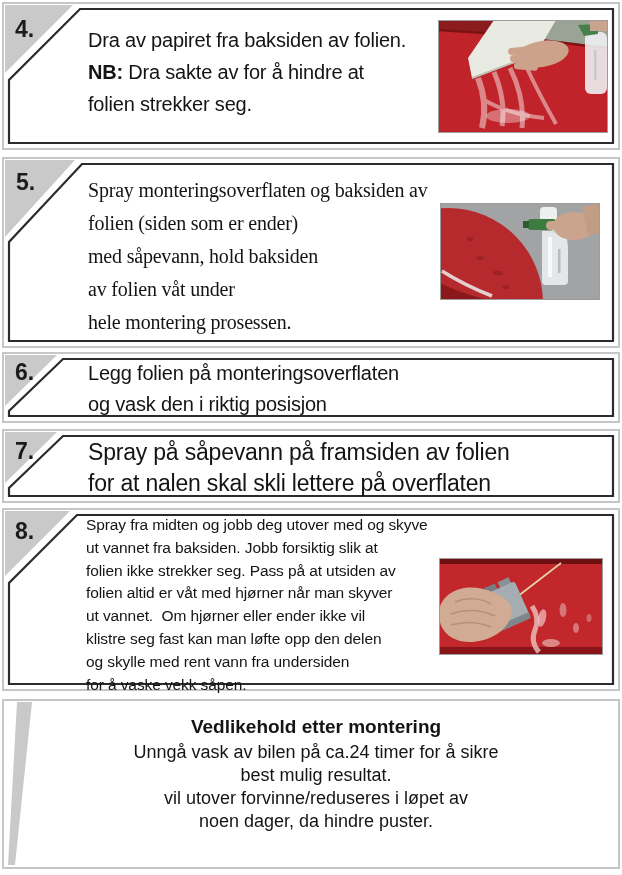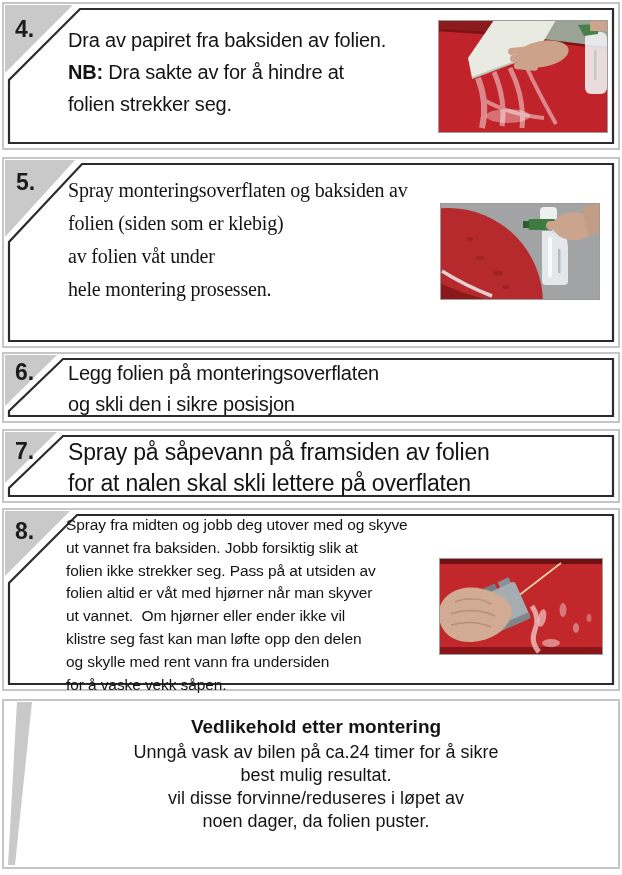--- a/index.html
+++ b/index.html
@@ -1,20 +1,20 @@
 <!DOCTYPE html>
 <html><head>
 <meta charset="utf-8">
 <style>
   html,body{margin:0;padding:0;background:#ffffff;}
   body{width:622px;height:875px;position:relative;font-family:"Liberation Sans",sans-serif;color:#141414;overflow:hidden;}
   .step{position:absolute;left:2px;width:618px;}
   .frame{position:absolute;left:0;top:0;}
   .num{position:absolute;font-size:23px;font-weight:bold;color:#1b1b1b;z-index:3;}
-  .lines{position:absolute;z-index:2;letter-spacing:-0.2px;}
+  .lines{position:absolute;z-index:2;letter-spacing:-0.2px;margin-left:20px;}
   .ln{white-space:pre;}
   .ln b{font-weight:bold;}
   .photo{position:absolute;z-index:2;}
   .small .lines{letter-spacing:-0.1px;}
   .maint-text{position:absolute;left:40px;right:30px;text-align:center;z-index:2;}
   .maint-title{font-size:19px;font-weight:bold;line-height:25px;margin-bottom:2px;}
   .maint-ln{font-size:18px;line-height:23px;white-space:pre;}
 </style>
 </head>
 <body>
@@ -62,21 +62,22 @@
 
 <section class="step" style="top:157px;height:191px;">
   <svg class="frame" width="618" height="191" viewBox="0 0 618 191">
     <rect x="1" y="1" width="616" height="189" fill="#ffffff" stroke="#c6c6c6" stroke-width="2"></rect>
     <polygon points="80,7 611,7 611,184 7,184 7,85" fill="#ffffff" stroke="#2b2b2b" stroke-width="2.2"></polygon>
     <polygon points="3,3 73,3 3,80" fill="#c9c9c9"></polygon>
   </svg>
   <span class="num" style="left:14px;top:12px;">5.</span>
   <div class="lines" style="left:66px;top:17px;font-size:20px;line-height:33px;font-family:Liberation Serif, serif;">
     <div class="ln"><span>Spray monteringsoverflaten og baksiden av</span></div>
-    <div class="ln"><span>folien (siden som er klebig)</span></div>
+    <div class="ln"><span>folien (siden som er ender)</span></div>
+    <div class="ln"><span>med såpevann, hold baksiden</span></div>
     <div class="ln"><span>av folien våt under</span></div>
     <div class="ln"><span>hele montering prosessen.</span></div>
   </div>
   <svg class="photo" style="left:438px;top:46px;" width="160" height="97" viewBox="0 0 160 97">
     <rect width="160" height="97" fill="#a1a3a5"></rect>
     <circle cx="8" cy="100" r="95" fill="#b62a2e"></circle>
     <path d="M0,80 Q20,90 48,97 L0,97 Z" fill="#7c1316" opacity="0.75"></path>
     <path d="M2,68 Q24,82 52,93" stroke="#e9e3e1" stroke-width="3.5" fill="none" opacity="0.9"></path>
     <g fill="#8e1d20" opacity="0.6">
       <ellipse cx="40" cy="55" rx="4" ry="2"></ellipse>
@@ -100,21 +101,21 @@
 
 <section class="step" style="top:352px;height:71px;">
   <svg class="frame" width="618" height="71" viewBox="0 0 618 71">
     <rect x="1" y="1" width="616" height="69" fill="#ffffff" stroke="#c6c6c6" stroke-width="2"></rect>
     <polygon points="61,7 611,7 611,64 7,64 7,59" fill="#ffffff" stroke="#2b2b2b" stroke-width="2.2"></polygon>
     <polygon points="3,3 55,3 3,54" fill="#c9c9c9"></polygon>
   </svg>
   <span class="num" style="left:13px;top:7px;">6.</span>
   <div class="lines" style="left:66px;top:6px;font-size:20px;line-height:31px;">
     <div class="ln"><span>Legg folien på monteringsoverflaten</span></div>
-    <div class="ln"><span>og skli den i sikre posisjon</span></div>
+    <div class="ln"><span>og vask den i riktig posisjon</span></div>
   </div>
 </section>
 
 <section class="step" style="top:429px;height:74px;">
   <svg class="frame" width="618" height="74" viewBox="0 0 618 74">
     <rect x="1" y="1" width="616" height="72" fill="#ffffff" stroke="#c6c6c6" stroke-width="2"></rect>
     <polygon points="61,7 611,7 611,67 7,67 7,59" fill="#ffffff" stroke="#2b2b2b" stroke-width="2.2"></polygon>
     <polygon points="3,3 55,3 3,54" fill="#c9c9c9"></polygon>
   </svg>
   <span class="num" style="left:13px;top:9px;">7.</span>
@@ -173,16 +174,16 @@
 
 <section class="step" style="top:699px;height:144px;">
   <svg class="frame" width="618" height="170" viewBox="0 0 618 170">
     <rect x="1" y="1" width="616" height="168" fill="#ffffff" stroke="#c6c6c6" stroke-width="2"></rect>
     <polygon points="15,3 30,3 13,166 6,166" fill="#c9c9c9"></polygon>
   </svg>
   <div class="maint-text" style="top:15px;">
     <div class="maint-title">Vedlikehold etter montering</div>
     <div class="maint-ln">Unngå vask av bilen på ca.24 timer for å sikre</div>
     <div class="maint-ln">best mulig resultat.</div>
-    <div class="maint-ln">vil disse forvinne/reduseres i løpet av</div>
-    <div class="maint-ln">noen dager, da folien puster.</div>
+    <div class="maint-ln">vil utover forvinne/reduseres i løpet av</div>
+    <div class="maint-ln">noen dager, da hindre puster.</div>
   </div>
 </section>
 
 </body></html>

